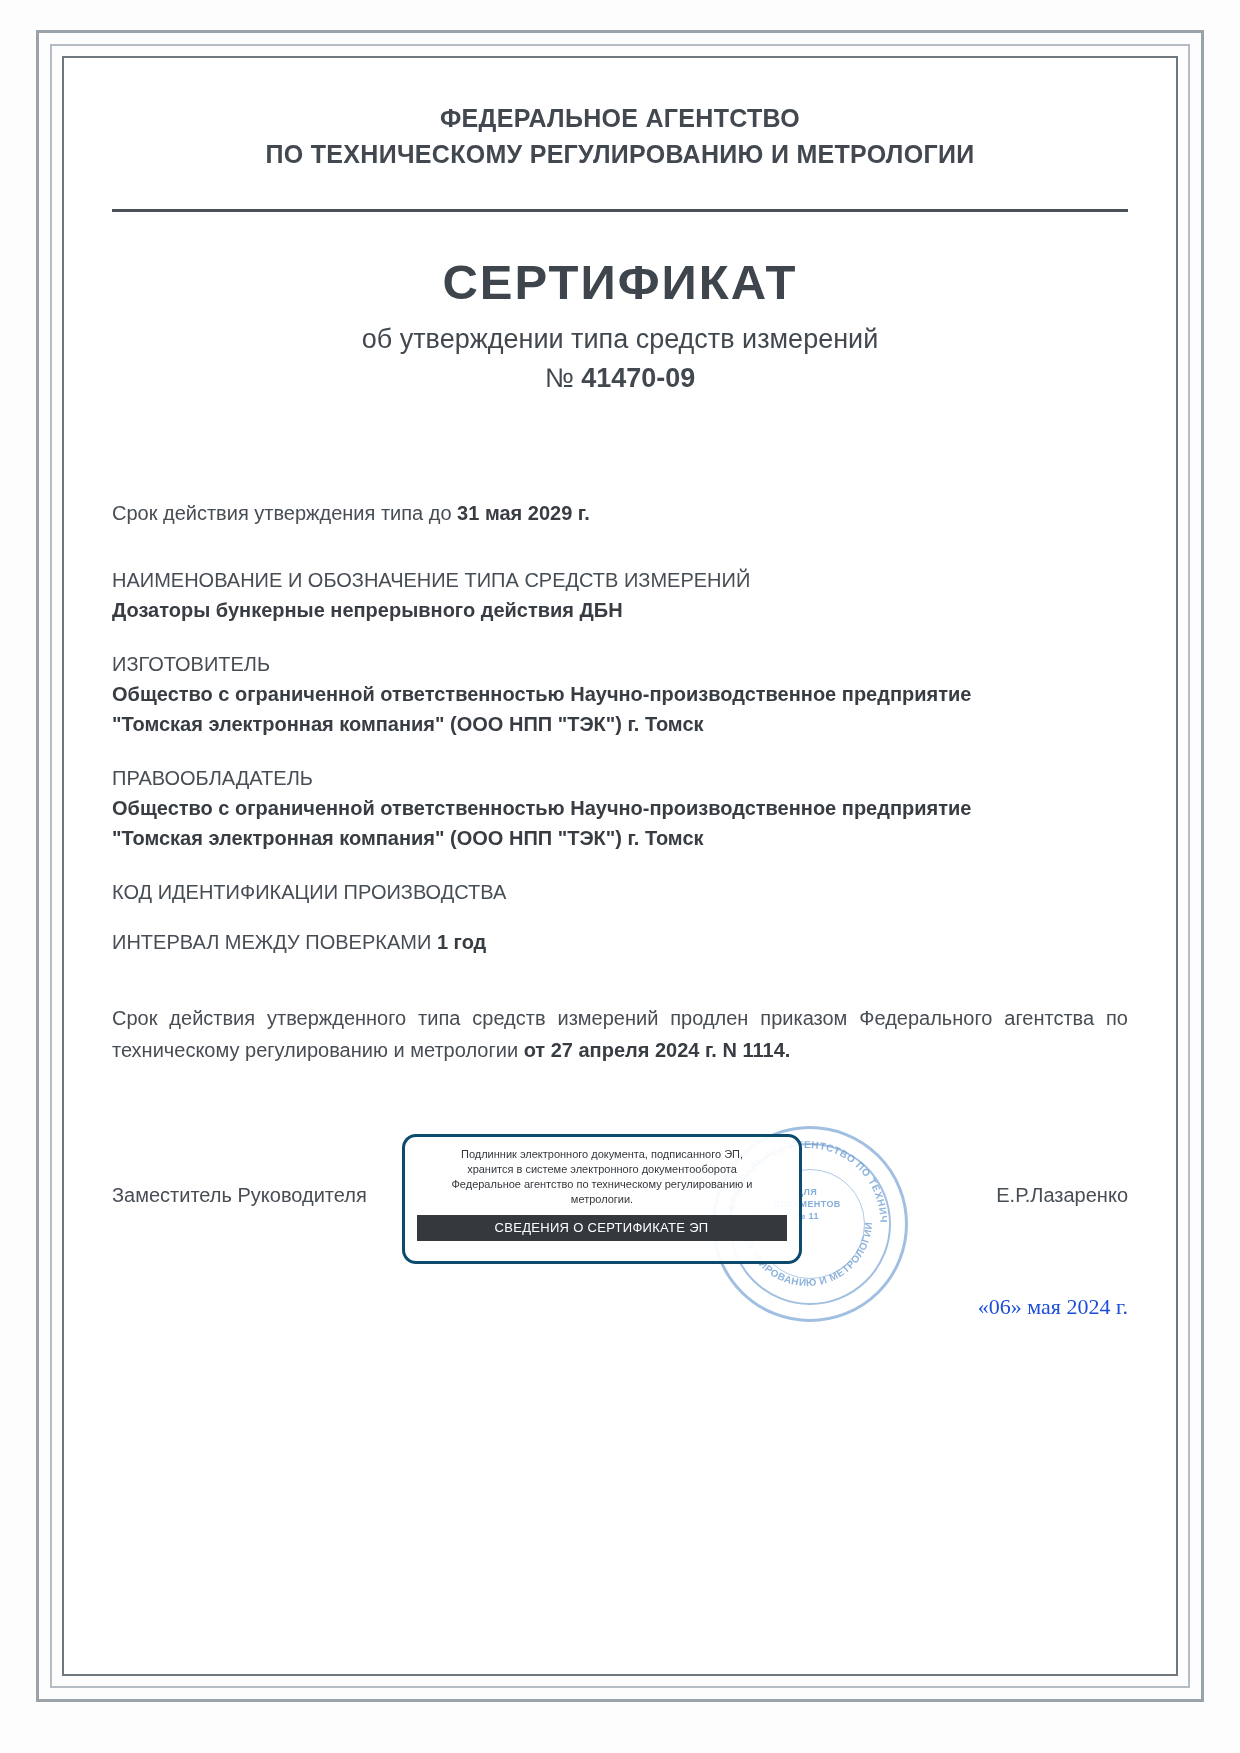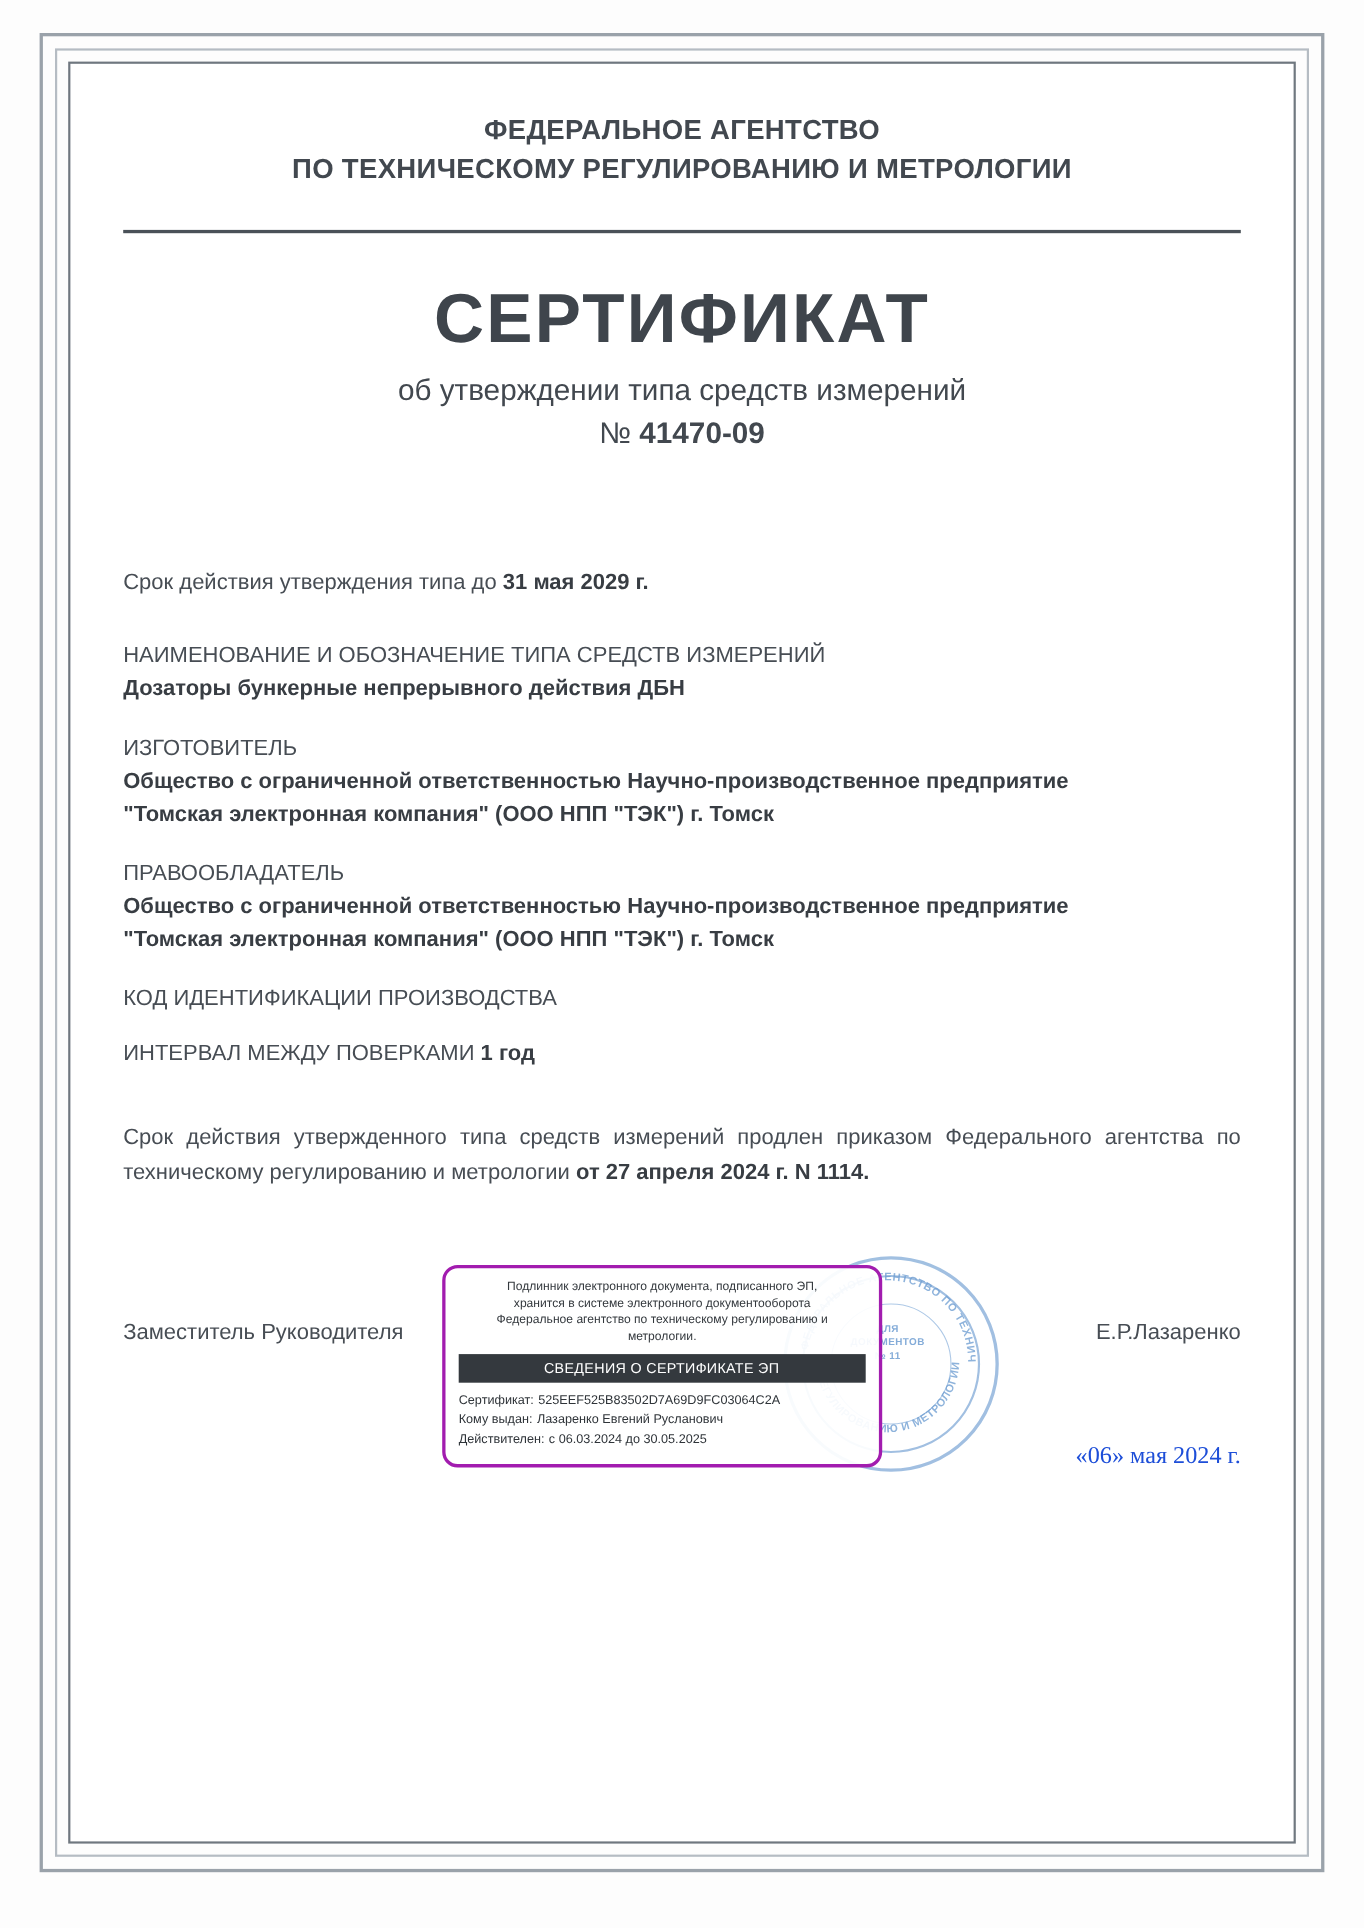--- a/index.html
+++ b/index.html
@@ -62,21 +62,21 @@
   .hr-main {
     margin: 36px 0 0 0;
     height: 3px;
     background: #4a5158;
   }
   .title-block {
     text-align: center;
     margin-top: 42px;
   }
   .title-main {
-    font-size: 63px;
+    font-size: 49px;
     font-weight: bold;
     letter-spacing: 2px;
     color: #3f454c;
   }
   .title-sub {
     font-size: 27px;
     margin-top: 14px;
     color: #42484f;
   }
   .title-num {
@@ -194,21 +194,21 @@
     opacity: 0.85;
     font-weight: bold;
     letter-spacing: 0.4px;
   }
 
   
   .es-box {
     position: absolute;
     left: 290px; top: -18px;
     width: 400px;
-    border: 3px solid #a21caf;
+    border: 3px solid #0c4a6e;
     border-radius: 14px;
     background: rgba(255,255,255,0.93);
     padding: 10px 12px 12px 12px;
     box-sizing: border-box;
   }
   .es-note {
     text-align: center;
     font-size: 11px;
     line-height: 1.38;
     color: #33383d;
@@ -321,30 +321,19 @@
         </div>
 
         <div class="es-box">
           <div class="es-note">
             <div>Подлинник электронного документа, подписанного ЭП,</div>
             <div>хранится в системе электронного документооборота</div>
             <div>Федеральное агентство по техническому регулированию и</div>
             <div>метрологии.</div>
           </div>
           <div class="es-bar">СВЕДЕНИЯ О СЕРТИФИКАТЕ ЭП</div>
-          <div class="es-details">
-            <div>
-              <span class="k">Сертификат:</span><span class="v">525EEF525B83502D7A69D9FC03064C2A</span>
-            </div>
-            <div>
-              <span class="k">Кому выдан:</span><span class="v">Лазаренко Евгений Русланович</span>
-            </div>
-            <div>
-              <span class="k">Действителен:</span><span class="v">с 06.03.2024 до 30.05.2025</span>
-            </div>
-          </div>
         </div>
 
       </div>
 
     </div>
   </div>
 </div>
 
 </body></html>

